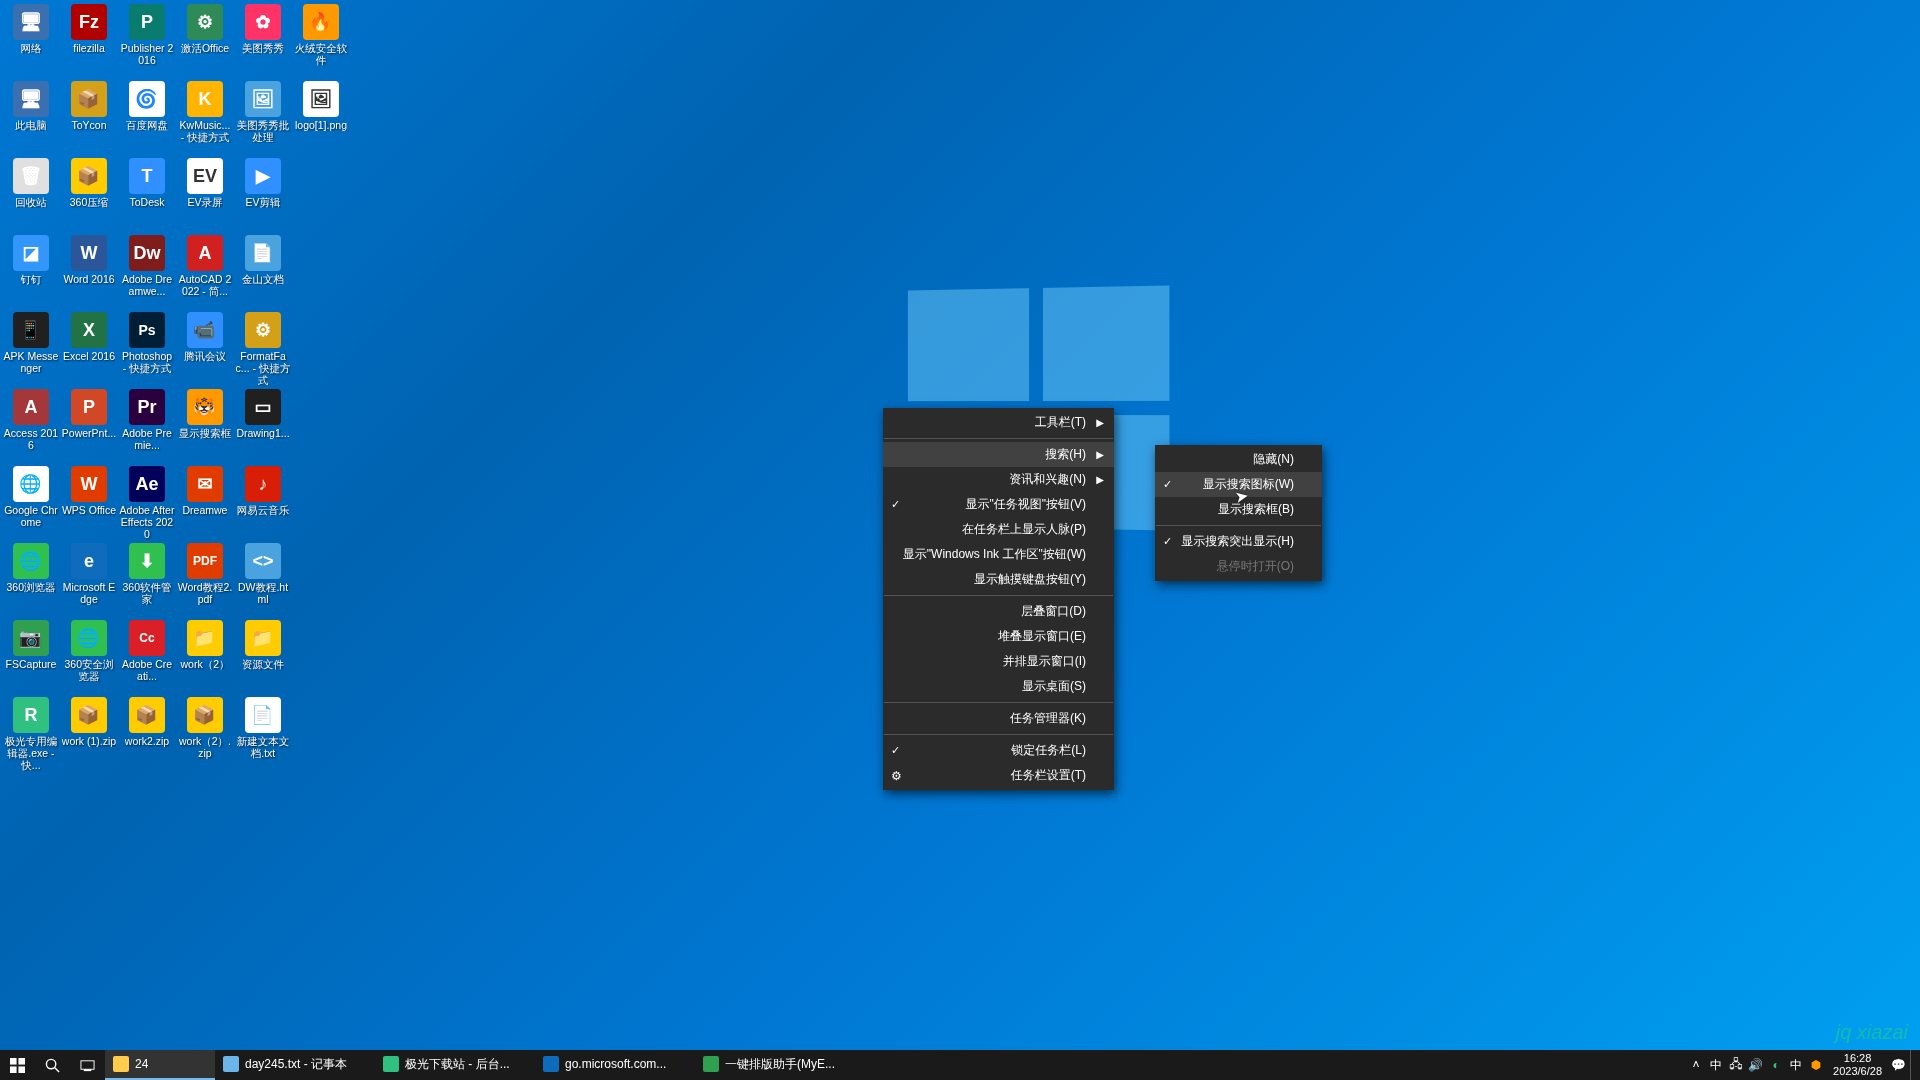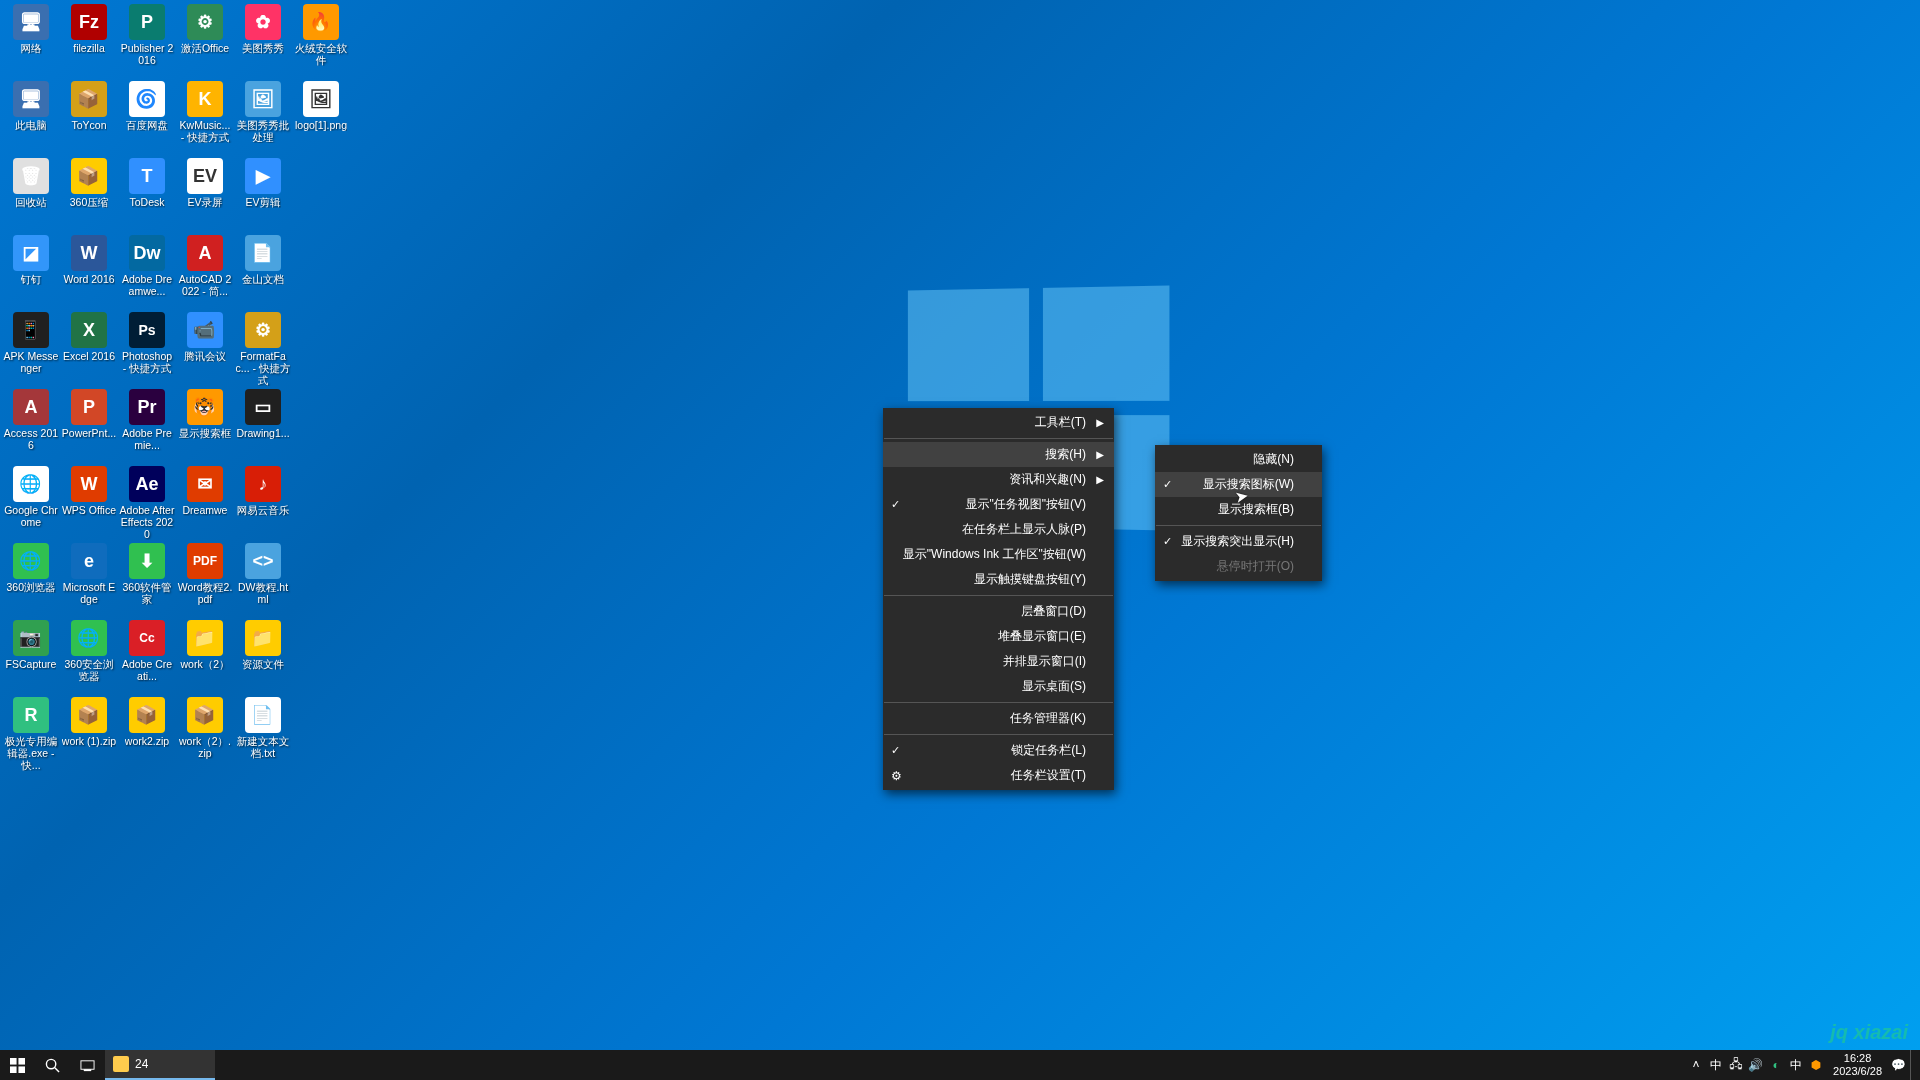--- a/index.html
+++ b/index.html
@@ -38,21 +38,21 @@
 .ctx-item.disabled { color: #777; cursor: default; }
 .ctx-item .chk { position: absolute; left: 8px; font-size: 11px; }
 .ctx-item .arrow { position: absolute; right: 10px; font-size: 10px; }
 .ctx-item .gear { position: absolute; left: 8px; font-size: 12px; }
 .ctx-sep { height: 1px; background: #555; margin: 3px 1px; }
 
 
 .cursor { position:absolute; left:1235px; top:487px; font-size:16px; color:#fff; text-shadow:0 0 2px #000; pointer-events:none; transform: rotate(-10deg); }
 
 
-.wm { position:absolute; right: 12px; bottom: 36px; color: rgba(30,200,150,0.7); font-size: 20px; font-style:italic; font-weight:bold; pointer-events:none; }
+.wm { position:absolute; right: 12px; bottom: 36px; color: rgba(30,200,150,0.7); font-size: 20px; font-style:italic; font-weight:normal; pointer-events:none; }
 </style>
 </head>
 <body>
 
 <div class="win-logo">
   <div></div>
     <div></div>
     <div></div>
     <div></div>
 </div>
@@ -129,21 +129,21 @@
     <div class="dicon"></div>
     <div class="dicon">
       <div class="ic" style="background: rgb(50, 150, 250); font-size: 18px;">◪</div>
       <div class="lbl">钉钉</div>
     </div>
     <div class="dicon">
       <div class="ic" style="background: rgb(43, 87, 154); font-size: 18px;">W</div>
       <div class="lbl">Word 2016</div>
     </div>
     <div class="dicon">
-      <div class="ic" style="background: #0369a1; font-size: 18px;">Dw</div>
+      <div class="ic" style="background: #7f1d1d; font-size: 18px;">Dw</div>
       <div class="lbl">Adobe Dreamwe...</div>
     </div>
     <div class="dicon">
       <div class="ic" style="background: rgb(208, 32, 32); font-size: 18px;">A</div>
       <div class="lbl">AutoCAD 2022 - 简...</div>
     </div>
     <div class="dicon">
       <div class="ic" style="background: rgb(74, 163, 223); font-size: 18px;">📄</div>
       <div class="lbl">金山文档</div>
     </div>
@@ -374,20 +374,38 @@
   <div class="tb-btn">
     <svg width="15" height="15" viewBox="0 0 16 16">
         <rect x="1" y="3" width="14" height="9" stroke="#fff" fill="none"></rect>
         <line x1="4" y1="13" x2="12" y2="13" stroke="#fff" stroke-width="2"></line>
       </svg>
   </div>
   <div class="tb-task active" style="min-width:110px">
     <div class="ti" style="background:#ffcc4d"></div>
     <span class="tl">24</span>
   </div>
+  <div id="tb-tasks" style="display:flex">
+      <div class="tb-task">
+        <div class="ti" style="background: rgb(109, 180, 232);"></div>
+        <span class="tl">day245.txt - 记事本</span>
+      </div>
+      <div class="tb-task">
+        <div class="ti" style="background: rgb(48, 192, 128);"></div>
+        <span class="tl">极光下载站 - 后台...</span>
+      </div>
+      <div class="tb-task">
+        <div class="ti" style="background: rgb(15, 108, 189);"></div>
+        <span class="tl">go.microsoft.com...</span>
+      </div>
+      <div class="tb-task">
+        <div class="ti" style="background: rgb(48, 160, 80);"></div>
+        <span class="tl">一键排版助手(MyE...</span>
+      </div>
+    </div>
   <div class="tb-spacer"></div>
   <div class="tray">
     <div class="tray-ic">˄</div>
     <div class="tray-ic">中</div>
     <div class="tray-ic">🖧</div>
     <div class="tray-ic">🔊</div>
     <div class="tray-ic" style="color:#30c080">◐</div>
     <div class="tray-ic">中</div>
     <div class="tray-ic" style="color:#ff9900">⬢</div>
     <div class="tray-clock">

